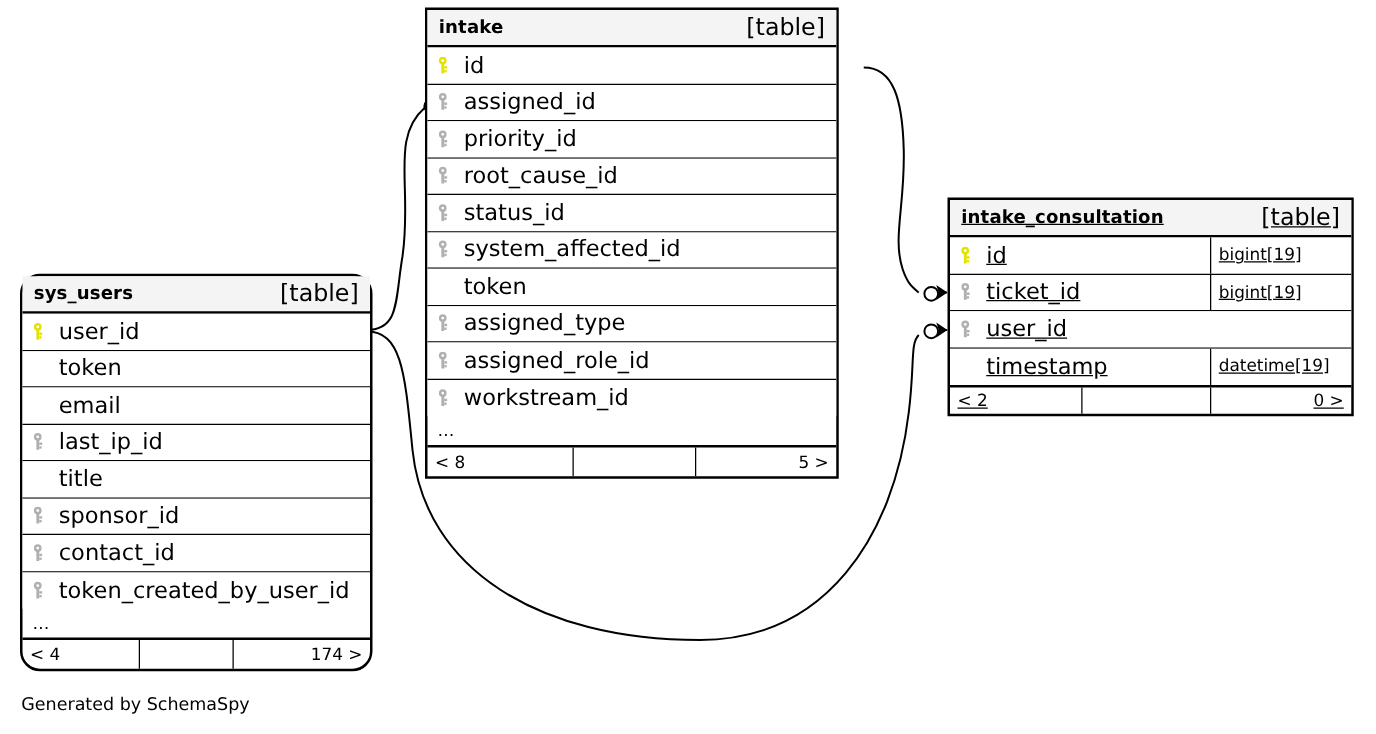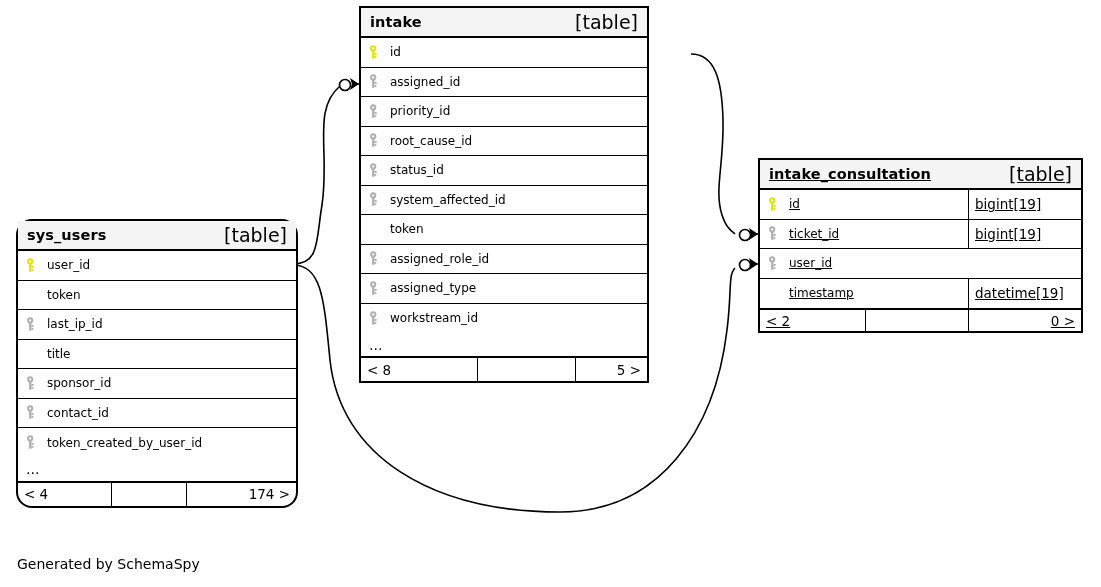--- a/index.html
+++ b/index.html
@@ -87,21 +87,21 @@
 
   .keyslot {
     width: 21px;
     min-width: 21px;
     height: 16px;
     display: flex;
     align-items: center;
     justify-content: flex-start;
   }
   .col-label {
-    font-size: 12px;
+    font-size: 18px;
     white-space: nowrap;
     text-align: center;
   }
 
   .ellipsis-row {
     display: flex;
     align-items: center;
     box-sizing: border-box;
     padding-left: 8px;
     height: 25px;
@@ -181,20 +181,26 @@
           </div>
         </div>
         <div class="row">
           <div class="row-main">
             <span class="keyslot"></span>
             <span class="col-label">token</span>
           </div>
         </div>
         <div class="row">
           <div class="row-main">
+            <span class="keyslot"></span>
+            <span class="col-label">email</span>
+          </div>
+        </div>
+        <div class="row">
+          <div class="row-main">
             <span class="keyslot">
               <svg width="11" height="15" viewBox="0 0 11 15">
                 <circle cx="4.2" cy="3.4" r="3.1" fill="#b0b0b0"></circle>
                 <circle cx="4.2" cy="3.4" r="1.1" fill="#ffffff"></circle>
                 <rect x="3.1" y="5.4" width="2.3" height="8.4" fill="#b0b0b0"></rect>
                 <rect x="5.4" y="8.0" width="2.3" height="1.9" fill="#b0b0b0"></rect>
                 <rect x="5.4" y="11.0" width="1.9" height="1.9" fill="#b0b0b0"></rect>
               </svg>
             </span>
             <span class="col-label">last_ip_id</span>
@@ -250,21 +256,21 @@
         </div>
       </div>
     <div class="ellipsis-row">…</div>
     <div class="footer-row">
       <div class="footer-cell fc-left" style="width:94px;">&lt; 4</div>
       <div class="footer-cell" style="width:75px;"></div>
       <div class="footer-cell fc-right" style="flex:1 1 auto;">174 &gt;</div>
     </div>
   </div>
 
-  <div class="table-box" id="box-intake" style="left:359px; top:6px; width:290px;">
+  <div class="table-box" id="box-intake" style="left:340px; top:6px; width:331px;">
     <div class="tbl-header">
       <span class="tbl-name">intake</span>
       <span class="tbl-tag">[table]</span>
     </div>
     <div class="tbl-body">
         <div class="row">
           <div class="row-main">
             <span class="keyslot">
               <svg width="11" height="15" viewBox="0 0 11 15">
                 <circle cx="4.2" cy="3.4" r="3.1" fill="#e3e300"></circle>
@@ -357,35 +363,35 @@
           <div class="row-main">
             <span class="keyslot">
               <svg width="11" height="15" viewBox="0 0 11 15">
                 <circle cx="4.2" cy="3.4" r="3.1" fill="#b0b0b0"></circle>
                 <circle cx="4.2" cy="3.4" r="1.1" fill="#ffffff"></circle>
                 <rect x="3.1" y="5.4" width="2.3" height="8.4" fill="#b0b0b0"></rect>
                 <rect x="5.4" y="8.0" width="2.3" height="1.9" fill="#b0b0b0"></rect>
                 <rect x="5.4" y="11.0" width="1.9" height="1.9" fill="#b0b0b0"></rect>
               </svg>
             </span>
+            <span class="col-label">assigned_type</span>
+          </div>
+        </div>
+        <div class="row">
+          <div class="row-main">
+            <span class="keyslot">
+              <svg width="11" height="15" viewBox="0 0 11 15">
+                <circle cx="4.2" cy="3.4" r="3.1" fill="#b0b0b0"></circle>
+                <circle cx="4.2" cy="3.4" r="1.1" fill="#ffffff"></circle>
+                <rect x="3.1" y="5.4" width="2.3" height="8.4" fill="#b0b0b0"></rect>
+                <rect x="5.4" y="8.0" width="2.3" height="1.9" fill="#b0b0b0"></rect>
+                <rect x="5.4" y="11.0" width="1.9" height="1.9" fill="#b0b0b0"></rect>
+              </svg>
+            </span>
             <span class="col-label">assigned_role_id</span>
-          </div>
-        </div>
-        <div class="row">
-          <div class="row-main">
-            <span class="keyslot">
-              <svg width="11" height="15" viewBox="0 0 11 15">
-                <circle cx="4.2" cy="3.4" r="3.1" fill="#b0b0b0"></circle>
-                <circle cx="4.2" cy="3.4" r="1.1" fill="#ffffff"></circle>
-                <rect x="3.1" y="5.4" width="2.3" height="8.4" fill="#b0b0b0"></rect>
-                <rect x="5.4" y="8.0" width="2.3" height="1.9" fill="#b0b0b0"></rect>
-                <rect x="5.4" y="11.0" width="1.9" height="1.9" fill="#b0b0b0"></rect>
-              </svg>
-            </span>
-            <span class="col-label">assigned_type</span>
           </div>
         </div>
         <div class="row">
           <div class="row-main">
             <span class="keyslot">
               <svg width="11" height="15" viewBox="0 0 11 15">
                 <circle cx="4.2" cy="3.4" r="3.1" fill="#b0b0b0"></circle>
                 <circle cx="4.2" cy="3.4" r="1.1" fill="#ffffff"></circle>
                 <rect x="3.1" y="5.4" width="2.3" height="8.4" fill="#b0b0b0"></rect>
                 <rect x="5.4" y="8.0" width="2.3" height="1.9" fill="#b0b0b0"></rect>

